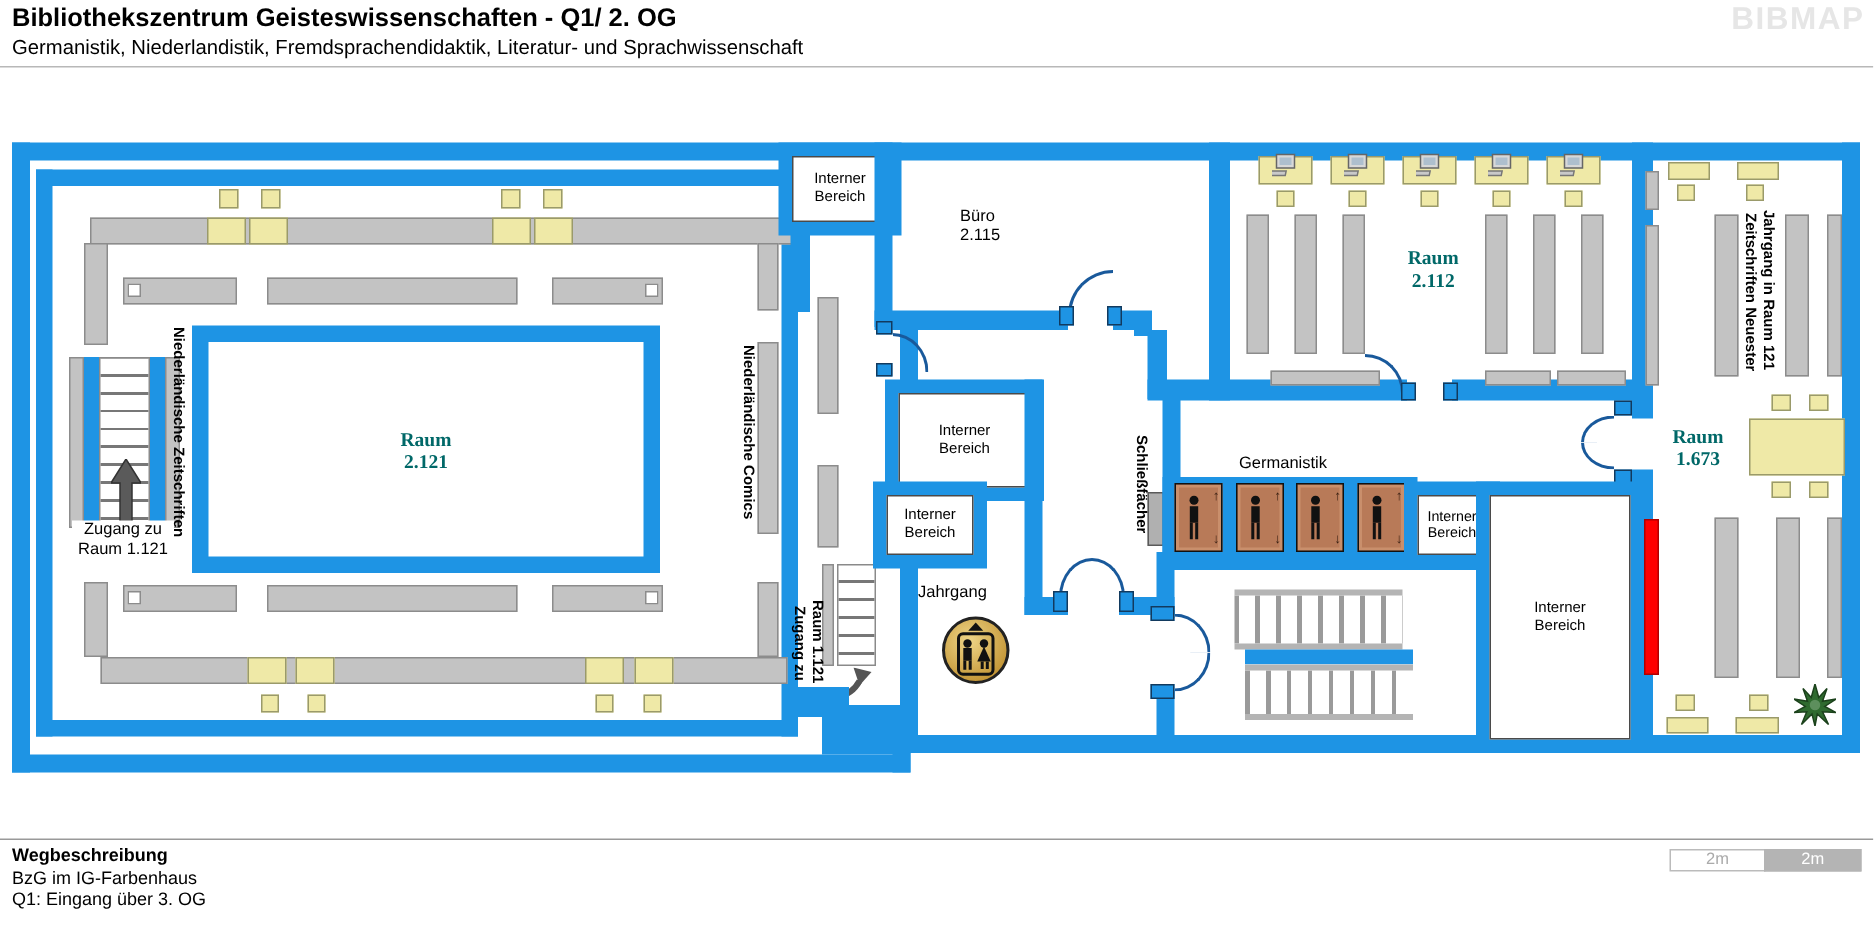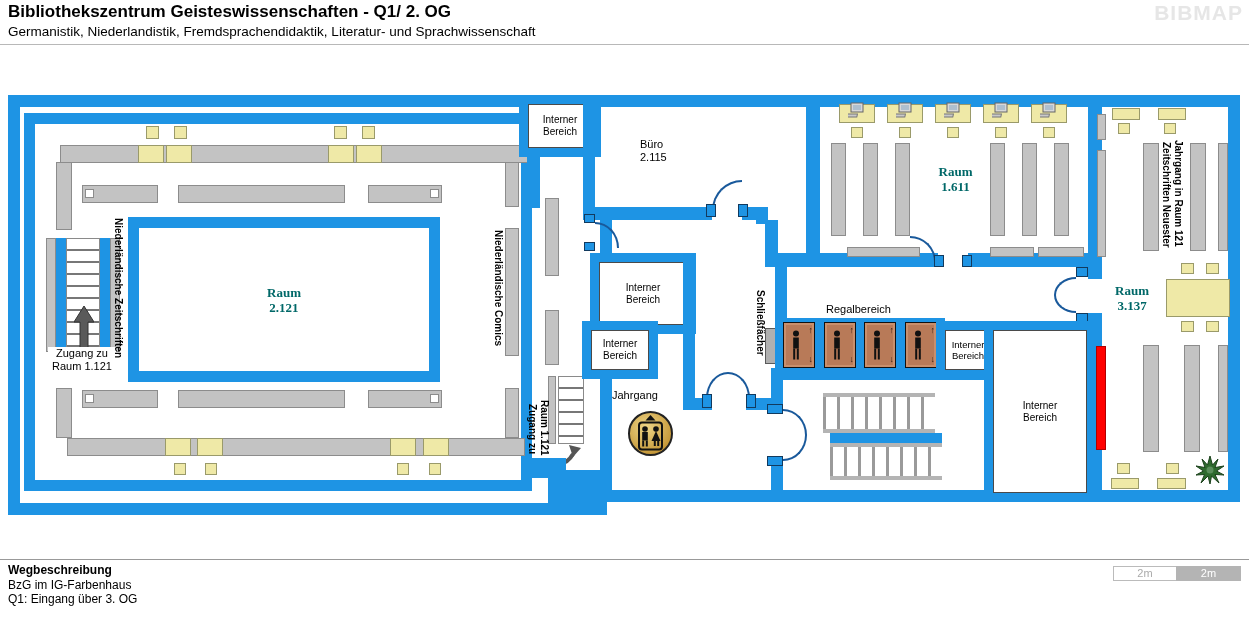--- a/index.html
+++ b/index.html
@@ -224,21 +224,21 @@
   <div class="w" style="left:771px;top:460px;width:12px;height:42px"></div>
   <div class="arc arc-tr" style="left:783px;top:409px;width:24px;height:26px"></div>
   <div class="arc arc-br" style="left:783px;top:435px;width:24px;height:26px"></div>
   <div class="st" style="left:767px;top:404px;width:16px;height:10px"></div>
   <div class="st" style="left:767px;top:456px;width:16px;height:10px"></div>
 
   <span class="vt" style="left:766px;top:290px">Schließfächer</span>
   <div class="locker" style="left:765px;top:328px;width:11px;height:36px"></div>
   <div class="w" style="left:775px;top:266px;width:12px;height:104px"></div>
 
-  <div class="lab" style="left:826px;top:303px;width:104px">Regalbereich</div>
+  <div class="lab" style="left:826px;top:303px;width:104px">Germanistik</div>
   <div class="pn-bg" style="left:775px;top:318px;width:170px;height:52px"></div>
   <div class="cabin" style="left:783px;top:322px;width:32px;height:46px">
     <svg width="14" height="30" viewBox="0 0 14 30" style="position:absolute;left:5px;top:7px">
       <circle cx="7" cy="3.5" r="3" fill="#111"></circle>
         <rect x="4.2" y="7.5" width="5.6" height="11" fill="#111"></rect>
       <rect x="4.2" y="18.5" width="2" height="11" fill="#111"></rect>
         <rect x="7.8" y="18.5" width="2" height="11" fill="#111"></rect>
     </svg>
     <span class="ar" style="top:3px">↑</span>
     <span class="ar" style="bottom:3px">↓</span>
@@ -290,21 +290,21 @@
   <div class="w" style="left:968px;top:253px;width:120px;height:14px"></div>
   <div class="arc arc-tr" style="left:910px;top:236px;width:26px;height:26px"></div>
   <div class="st" style="left:934px;top:255px;width:10px;height:12px"></div>
   <div class="st" style="left:962px;top:255px;width:10px;height:12px"></div>
 
   <div class="w" style="left:806px;top:95px;width:14px;height:172px"></div>
   <div class="w" style="left:1088px;top:95px;width:14px;height:184px"></div>
   <div class="w" style="left:1088px;top:313px;width:14px;height:189px"></div>
   <div class="roomlab" style="left:908px;top:164px;width:95px">
     <div>Raum</div>
-    <div>1.611</div>
+    <div>2.112</div>
   </div>
 
   <div class="yt" style="left:839px;top:104px;width:36px;height:19px">
     <svg width="18" height="16" viewBox="0 0 18 16" style="position:absolute;left:8px;top:-3px">
       <rect x="3" y="1" width="12" height="9" fill="#d8d8d8" stroke="#666"></rect>
         <rect x="5" y="3" width="8" height="5" fill="#aebfce"></rect>
       <rect x="1" y="12" width="11" height="3" fill="#c9c9c9" stroke="#777" transform="skewX(-12)"></rect>
     </svg>
   </div>
   <div class="yt" style="left:887px;top:104px;width:36px;height:19px">
@@ -368,21 +368,21 @@
   <div class="yt" style="left:1164px;top:123px;width:12px;height:11px"></div>
   <div class="sh" style="left:1097px;top:114px;width:9px;height:26px"></div>
   <div class="sh" style="left:1097px;top:150px;width:9px;height:107px"></div>
   <div class="sh" style="left:1143px;top:143px;width:16px;height:108px"></div>
   <div class="sh" style="left:1190px;top:143px;width:16px;height:108px"></div>
   <div class="sh" style="left:1218px;top:143px;width:10px;height:108px"></div>
   <span class="vt" style="left:1172px;top:142px">Zeitschriften Neuester</span>
   <span class="vt" style="left:1184px;top:140px">Jahrgang in Raum 121</span>
   <div class="roomlab" style="left:1104px;top:283px;width:56px">
     <div>Raum</div>
-    <div>3.137</div>
+    <div>1.673</div>
   </div>
   <div class="yt" style="left:1166px;top:279px;width:64px;height:38px"></div>
   <div class="yt" style="left:1181px;top:263px;width:13px;height:11px"></div>
   <div class="yt" style="left:1206px;top:263px;width:13px;height:11px"></div>
   <div class="yt" style="left:1181px;top:321px;width:13px;height:11px"></div>
   <div class="yt" style="left:1206px;top:321px;width:13px;height:11px"></div>
 
   <div class="redbar" style="left:1096px;top:346px;width:10px;height:104px"></div>
   <div class="sh" style="left:1143px;top:345px;width:16px;height:107px"></div>
   <div class="sh" style="left:1184px;top:345px;width:16px;height:107px"></div>

